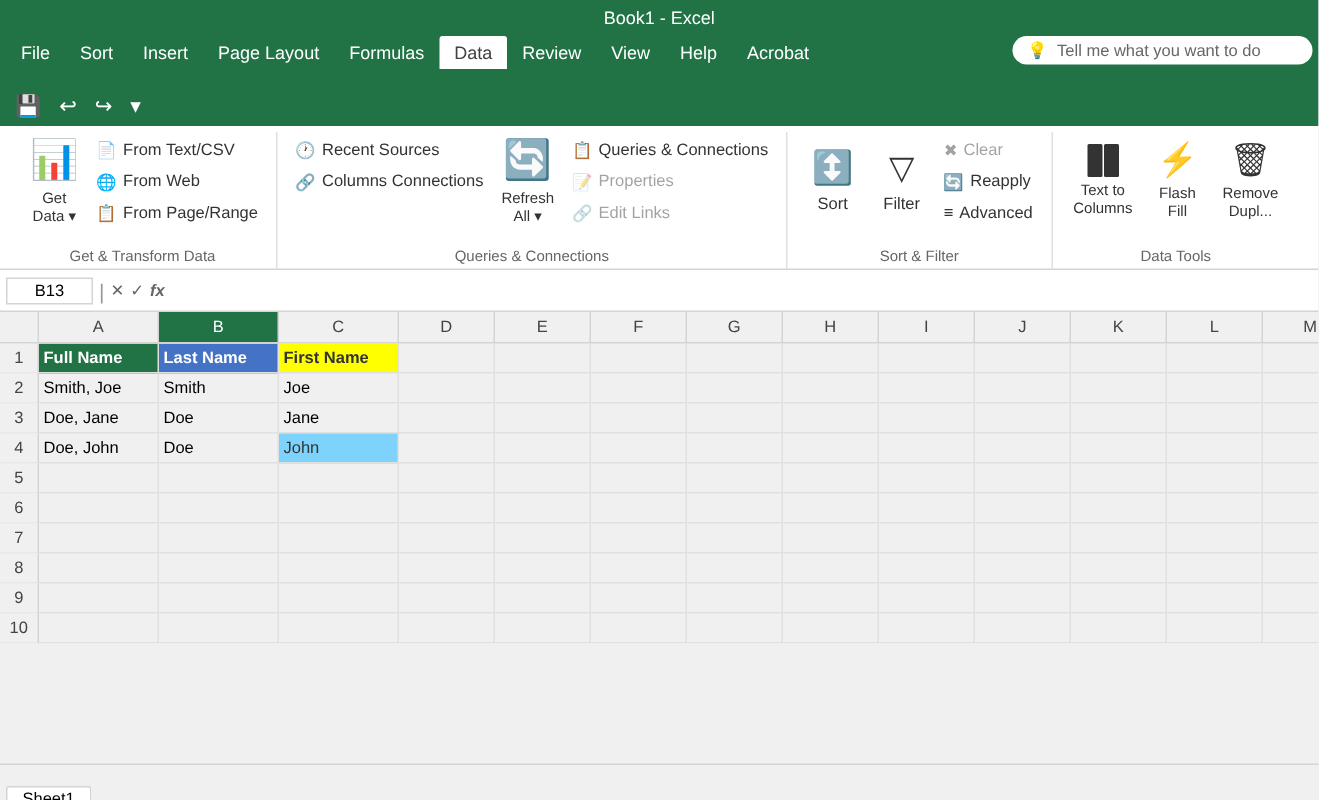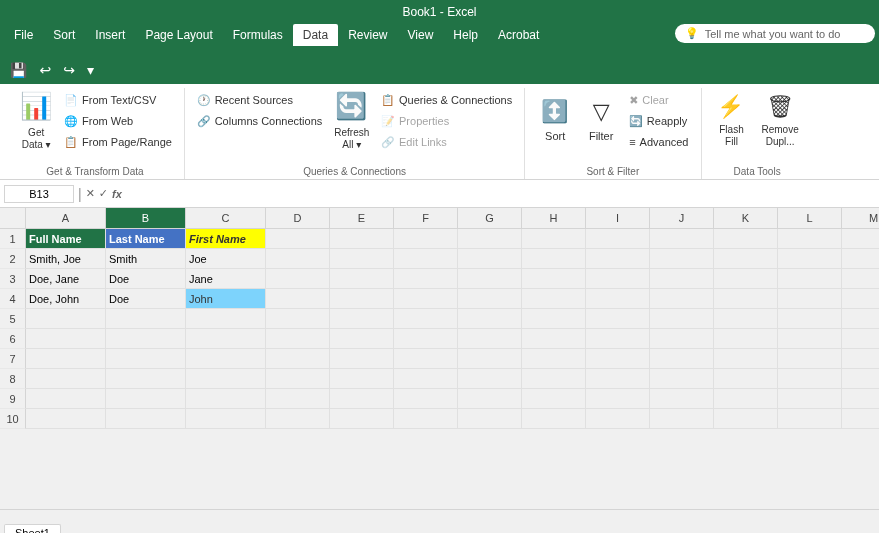--- a/index.html
+++ b/index.html
@@ -149,21 +149,21 @@
       border-bottom: 1px solid #d4d4d4;
       display: flex;
       align-items: center;
       height: 28px;
       padding: 0 4px;
       gap: 4px;
     }
     .cell-ref {
       border: 1px solid #d4d4d4;
       padding: 2px 6px;
-      width: 70px;
+      width: 58px;
       font-size: 11px;
       text-align: center;
     }
     .formula-sep {
       color: #999;
       font-size: 14px;
     }
     .formula-icons {
       display: flex;
       gap: 4px;
@@ -255,21 +255,21 @@
     }
     .cell-a { width: 80px; min-width: 80px; }
     .cell-b { width: 80px; min-width: 80px; }
     .cell-c { width: 80px; min-width: 80px; }
     .cell-d, .cell-e, .cell-f, .cell-g, .cell-h, .cell-i, .cell-j, .cell-k, .cell-l, .cell-m {
       width: 64px; min-width: 64px;
     }
 
     .cell-header { background: #217346; color: white; font-weight: bold; }
     .cell-header-b { background: #4472C4; color: white; font-weight: bold; }
-    .cell-header-c { background: #FFFF00; color: #333; font-weight: bold; font-style: italic; }
+    .cell-header-c { background: #FFFF00; color: #333; font-weight: bold; }
     .cell-yellow { background: #7dd3fc; color: #333; }
 
     .sheet-tabs {
       background: #f0f0f0;
       display: flex;
       align-items: flex-end;
       height: 32px;
       border-top: 1px solid #d4d4d4;
       padding: 0 4px;
       gap: 2px;
@@ -416,20 +416,27 @@
           <span>Advanced</span>
         </div>
       </div>
     </div>
     <div class="ribbon-group-label">Sort &amp; Filter</div>
   </div>
 
   <div class="ribbon-group">
     <div class="ribbon-group-content">
       <div class="ribbon-btn-large">
+        <span style="font-size:22px; display:flex; gap:1px;">
+          <span style="display:inline-block;width:10px;height:22px;background:#333;border-radius:1px;"></span>
+          <span style="display:inline-block;width:10px;height:22px;background:#333;border-radius:1px;"></span>
+        </span>
+        <span style="font-size:10px;text-align:center;">Text to<br>Columns</span>
+      </div>
+      <div class="ribbon-btn-large">
         <span style="font-size:22px;">⚡</span>
         <span style="font-size:10px;text-align:center;">Flash<br>Fill</span>
       </div>
       <div class="ribbon-btn-large">
         <span style="font-size:22px;">🗑</span>
         <span style="font-size:10px;text-align:center;">Remove<br>Dupl...</span>
       </div>
     </div>
     <div class="ribbon-group-label">Data Tools</div>
   </div>

